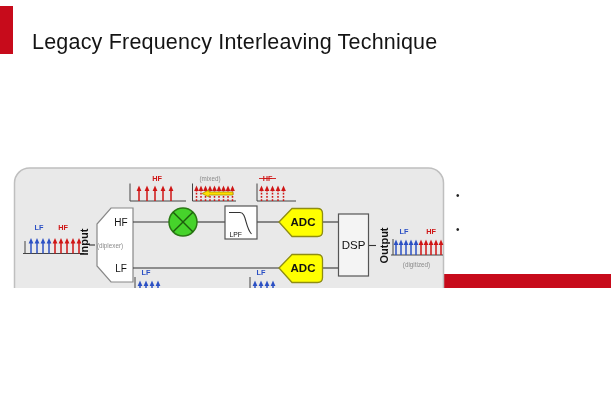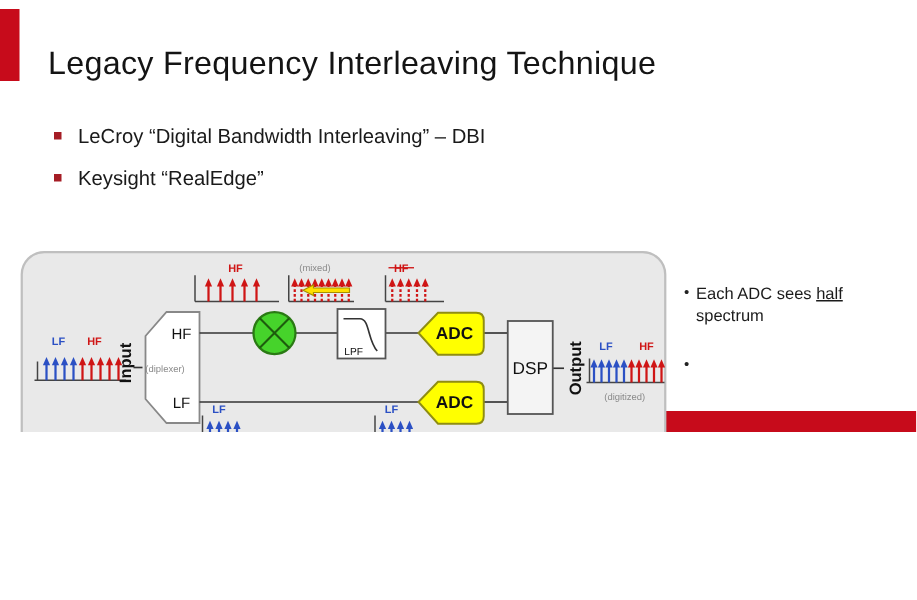--- a/index.html
+++ b/index.html
@@ -38,30 +38,20 @@
 </head>
 <body>
 
 <div id="slide">
 
   <div class="accent-top"></div>
   <div class="accent-bottom"></div>
 
   <div class="title">Legacy Frequency Interleaving Technique</div>
 
-  <ul class="bullets">
-    <li>
-      <span class="sq"></span>
-      <span>LeCroy “Digital Bandwidth Interleaving” – DBI</span>
-    </li>
-    <li>
-      <span class="sq"></span>
-      <span>Keysight “RealEdge”</span>
-    </li>
-  </ul>
 
   <svg width="611" height="400" style="position:absolute;left:0;top:0">
     <defs>
       <g id="arr">
         <line x1="0" y1="16" x2="0" y2="3.5"></line>
         <path d="M-2.4,6 L2.4,6 L0,0.5 Z"></path>
       </g>
     </defs>
 
     <rect x="14.5" y="168" width="429" height="141" rx="15" fill="var(--panel_gray)" stroke="var(--panel_border)" stroke-width="1.5"></rect>
@@ -202,20 +192,19 @@
       <use href="#arr" class="ar" x="441" y="239"></use>
       <text class="sm-blue" x="404" y="233.5">LF</text>
       <text class="sm-red" x="431" y="233.5">HF</text>
       <text class="cap" x="416.5" y="266.5">(digitized)</text>
     </g>
   </svg>
 
   <div class="notes">
     <div class="note">
       <span class="dot">•</span>
-      <p><span>Each ADC sees </span><span class="u">half</span><span class="post">spectrum</span></p>
     </div>
     <div class="note">
       <span class="dot">•</span>
     </div>
   </div>
 
 </div>
 
 </body></html>

